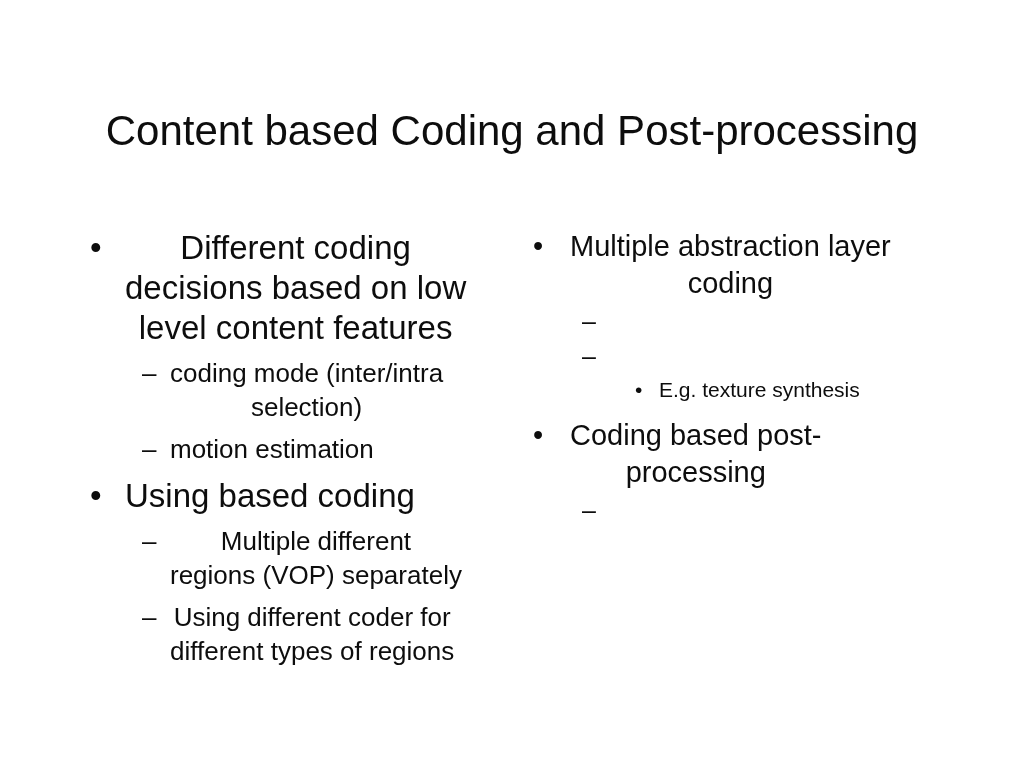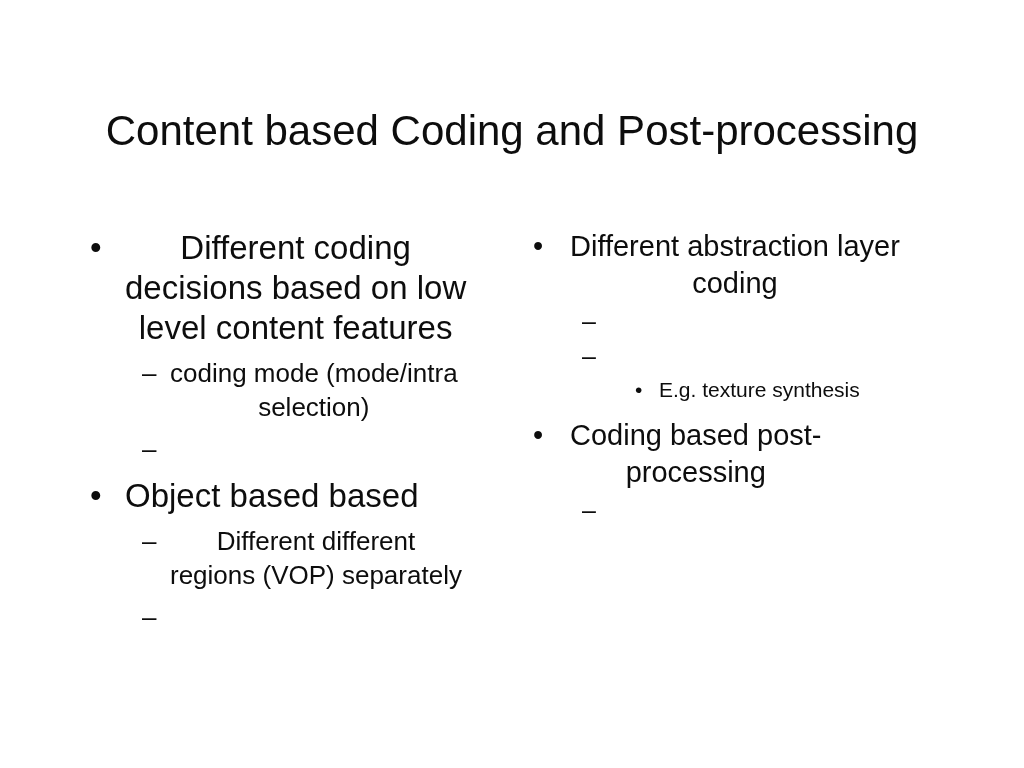--- a/index.html
+++ b/index.html
@@ -68,44 +68,47 @@
 
   <div class="col col-left">
       <div class="item lvl1">
         <span class="b">•</span>
         <span class="t">Different coding
 decisions based on low
 level content features</span>
       </div>
       <div class="item lvl2">
         <span class="b">–</span>
-        <span class="t">coding mode (mode/intra
+        <span class="t">coding mode (inter/intra
 selection)</span>
       </div>
       <div class="item lvl2">
         <span class="b">–</span>
+        <span class="t">motion estimation</span>
       </div>
       <div class="item lvl1">
         <span class="b">•</span>
-        <span class="t">Object based based</span>
+        <span class="t">Using based coding</span>
       </div>
       <div class="item lvl2">
         <span class="b">–</span>
-        <span class="t">Different different
+        <span class="t">Multiple different
 regions (VOP) separately</span>
       </div>
       <div class="item lvl2">
         <span class="b">–</span>
+        <span class="t">Using different coder for
+different types of regions</span>
       </div>
     </div>
 
   <div class="col col-right">
       <div class="item lvl1">
         <span class="b">•</span>
-        <span class="t">Different abstraction layer
+        <span class="t">Multiple abstraction layer
 coding</span>
       </div>
       <div class="item lvl2">
         <span class="b">–</span>
       </div>
       <div class="item lvl2">
         <span class="b">–</span>
       </div>
       <div class="item lvl3">
         <span class="b">•</span>

